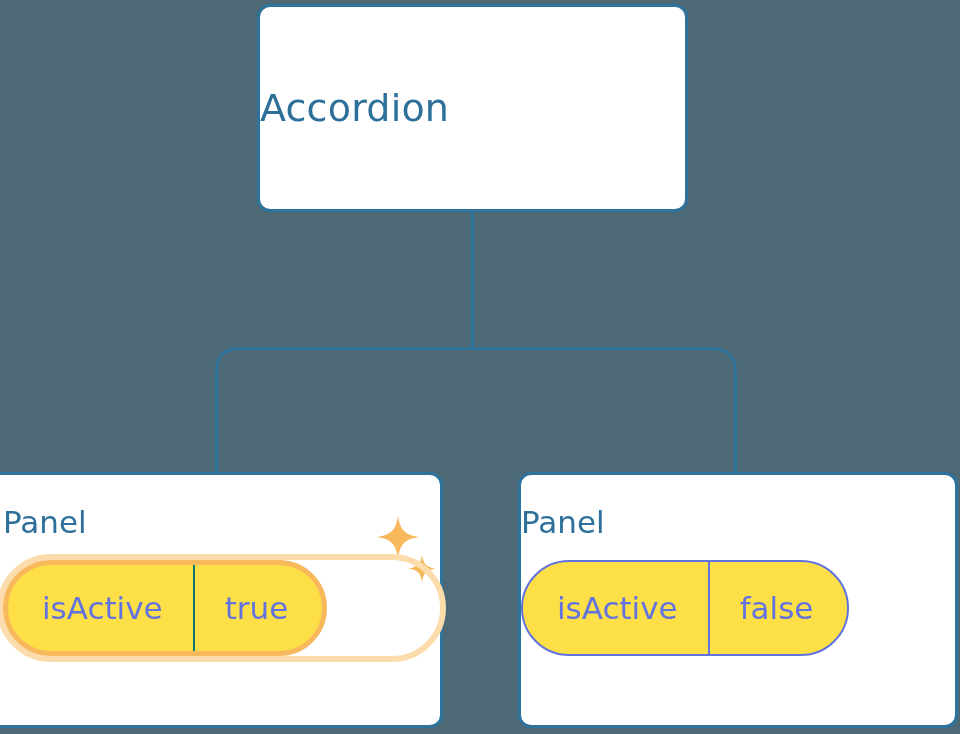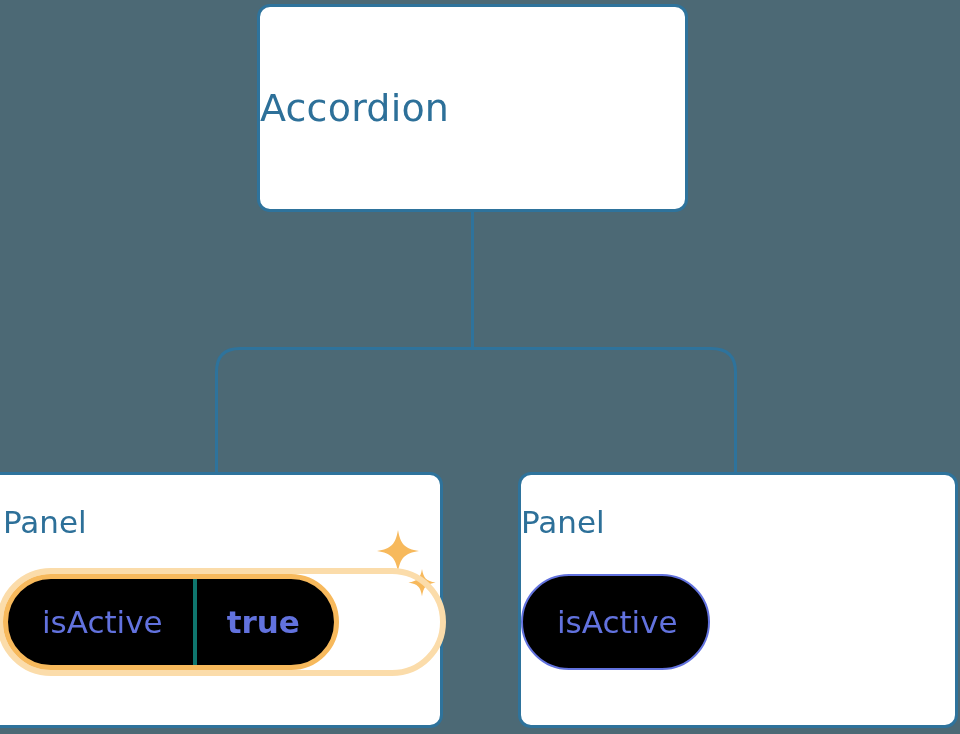--- a/index.html
+++ b/index.html
@@ -70,37 +70,37 @@
     width: 459px;
   }
   #node-panel-right {
     left: 518px;
     width: 440px;
   }
   .panel-title {
     font-size: 31px;
     color: #2d7099;
     line-height: 1;
-    margin-bottom: 36px;
+    margin-bottom: 22px;
   }
   #node-panel-left .panel-title { margin-left: 16px; }
 
   
   .pill-wrap {
     position: relative;
     display: flex;
   }
   #node-panel-left .pill-wrap { margin-left: 16px; }
 
   .pill {
     display: flex;
     align-items: stretch;
     border: 2px solid #6272de;
     border-radius: 999px;
-    background: #000000;
+    background: #fde047;
     box-sizing: border-box;
     height: 96px;
     position: relative;
     z-index: 2;
   }
   .pill-key,
   .pill-val {
     display: flex;
     align-items: center;
     justify-content: center;
@@ -118,22 +118,22 @@
   }
 
   
   .pill.is-highlighted {
     border: 5px solid #f5b košík;
   }
   .pill.is-highlighted {
     border: 5px solid #f7b95c;
   }
   .pill.is-highlighted .pill-val {
-    border-left: 4px solid #0f766e;
-    font-weight: bold;
+    border-left: 2px solid #0f766e;
+    font-weight: normal;
   }
   
   .pill-glow {
     position: absolute;
     left: -6px;
     top: -6px;
     right: -6px;
     bottom: -6px;
     border: 6px solid #fbdcaa;
     border-radius: 999px;
@@ -187,17 +187,18 @@
       </svg>
     </div>
   </div>
 
   <div class="node panel-node" id="node-panel-right">
     <span class="panel-title">Panel</span>
 
     <div class="pill-wrap">
       <div class="pill">
         <span class="pill-key">isActive</span>
+        <span class="pill-val">false</span>
       </div>
     </div>
   </div>
 
 </div>
 
 </body></html>

